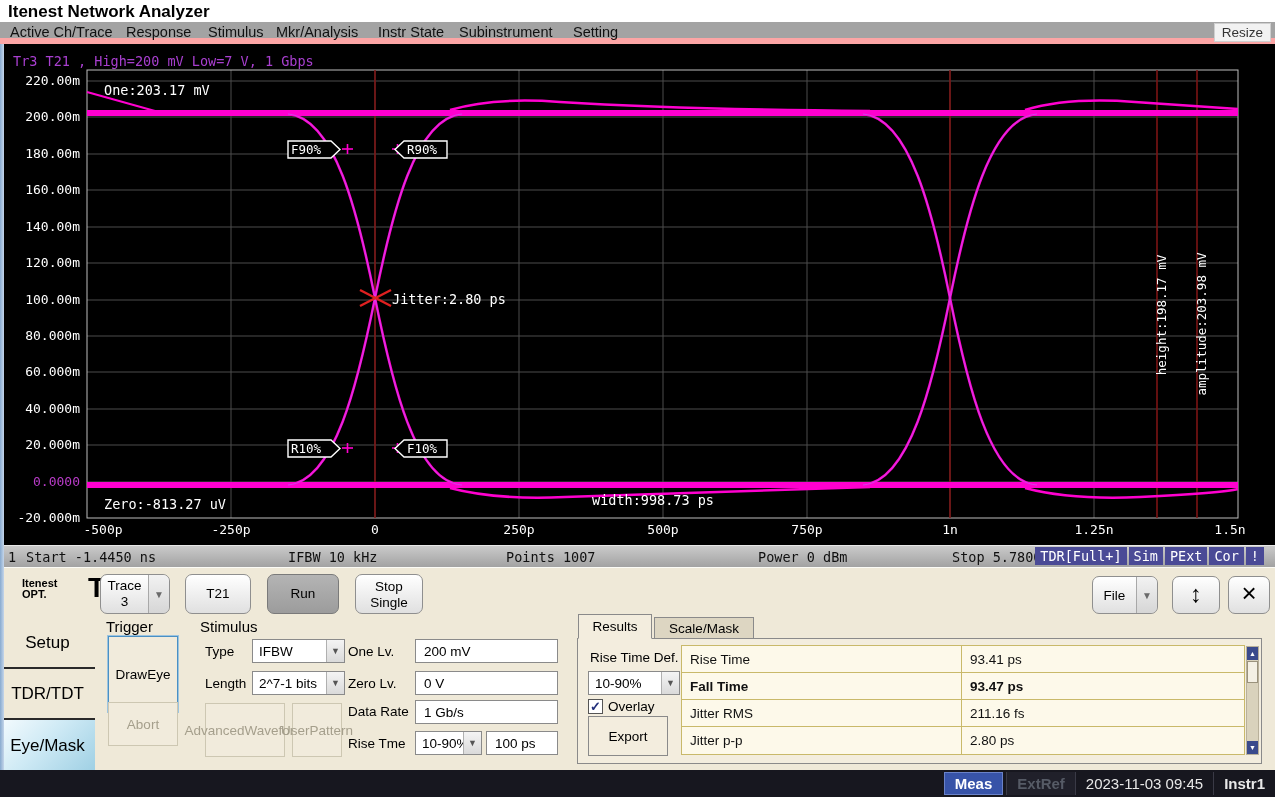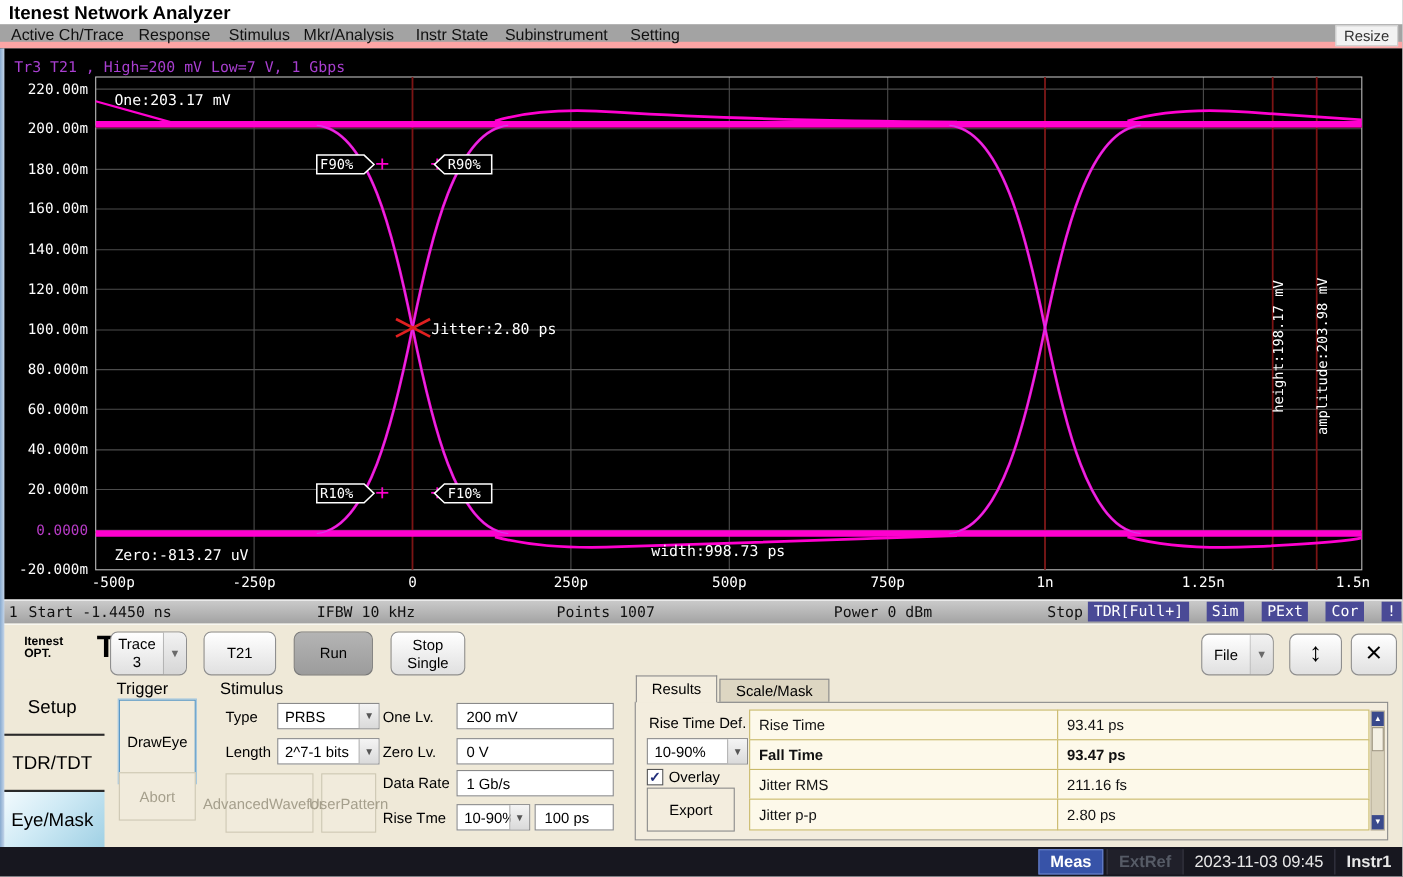--- a/index.html
+++ b/index.html
@@ -19,21 +19,21 @@
   .screen { position:absolute; left:0; top:44px; width:1275px; height:501px; background:#000; }
   .trace-header { position:absolute; left:13px; top:9px; font-family:"DejaVu Sans Mono", monospace;
     font-size:13.5px; color:#a93fd0; }
   svg text { font-family:"DejaVu Sans Mono", monospace; }
 
   
   .statusbar { position:absolute; left:0; top:545px; width:1275px; height:22px;
     background:linear-gradient(#cacaca,#a2a2a2); border-top:1px solid #e8e8e8;
     font-family:"DejaVu Sans Mono", monospace; font-size:13.5px; color:#101010; }
   .statusbar .si { position:absolute; top:3px; }
-  .badges { position:absolute; right:1px; top:1px; display:flex; gap:16px; }
+  .badges { position:absolute; right:11px; top:1px; display:flex; gap:2px; }
   .badge { background:#4a4a96; color:#fff; padding:1px 5px; font-size:13.5px; }
 
   
   .panel { position:absolute; left:0; top:567px; width:1275px; height:203px; background:#efe9d8; border-top:1px solid #fbfbf6; }
   .logo { position:absolute; left:22px; top:10px; }
   .logo .l1 { font-size:11px; font-weight:bold; line-height:11px; color:#000; }
   .logo-main { position:absolute; left:88px; top:4px; font-size:28px; font-weight:bold; color:#000; }
   .btn { position:absolute; border:1px solid #8f8f8f; border-radius:7px;
     background:linear-gradient(#ffffff,#e0e0e0); text-align:center; color:#000;
     font-size:13.5px; cursor:pointer; }
@@ -308,21 +308,21 @@
       <span>Eye</span>
     </div>
     <div class="panel-btn disabled" style="left:108px; top:134px; width:70px; height:44px;">
         <span>Abort</span>
       </div>
 
     <div class="group-label" style="left:200px; top:50px;">Stimulus</div>
 
     <div class="flabel" style="left:205px; top:76px;">Type</div>
     <div class="field select" style="left:252px; top:71px; width:93px; height:24px;">
-      <span>PRBS</span>
+      <span>IFBW</span>
         <span class="sarr">▼</span>
     </div>
     <div class="flabel" style="left:348px; top:76px;">One Lv.</div>
     <div class="field" style="left:415px; top:71px; width:143px; height:24px;">
       <span>200 mV</span>
     </div>
 
     <div class="flabel" style="left:205px; top:108px;">Length</div>
     <div class="field select" style="left:252px; top:103px; width:93px; height:24px;">
       <span>2^7-1 bits</span>

